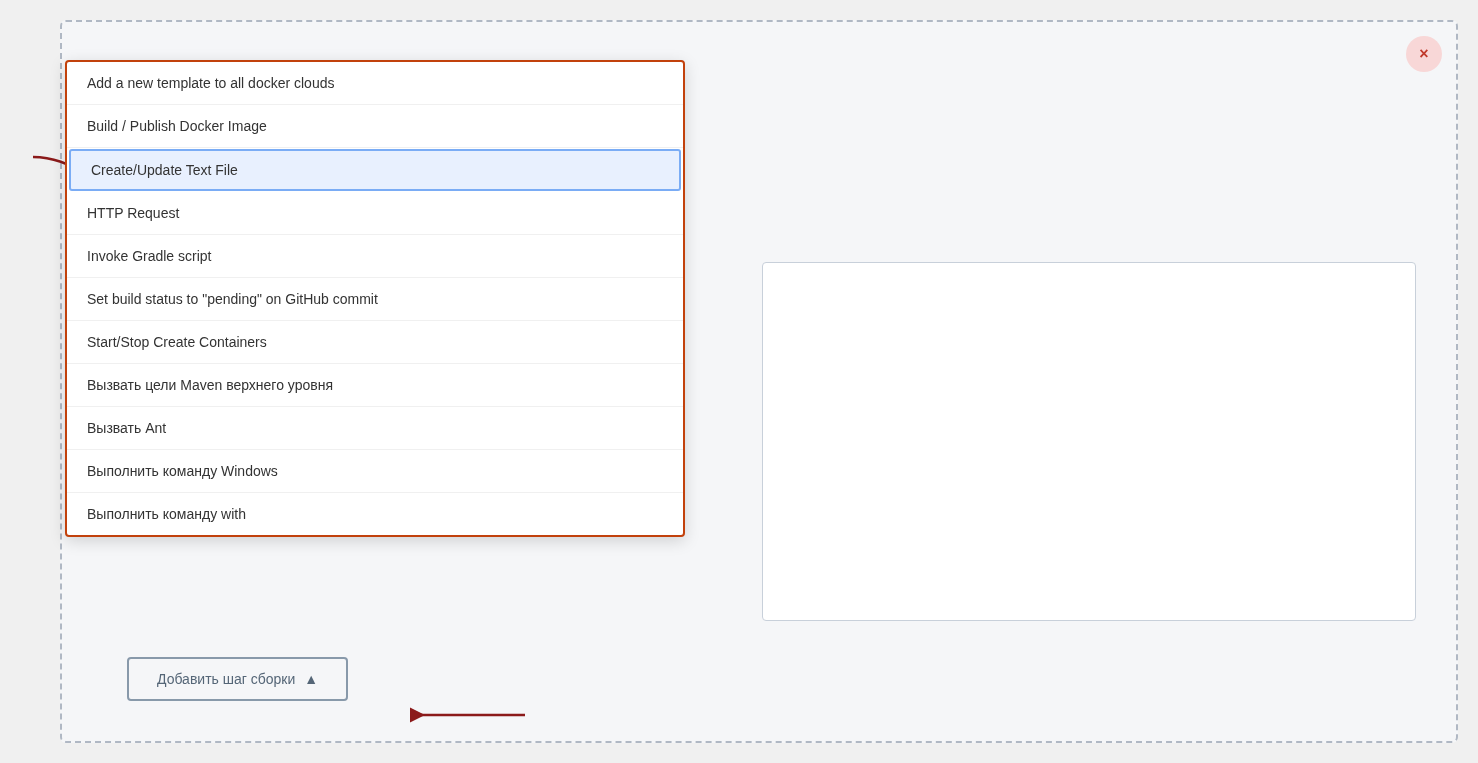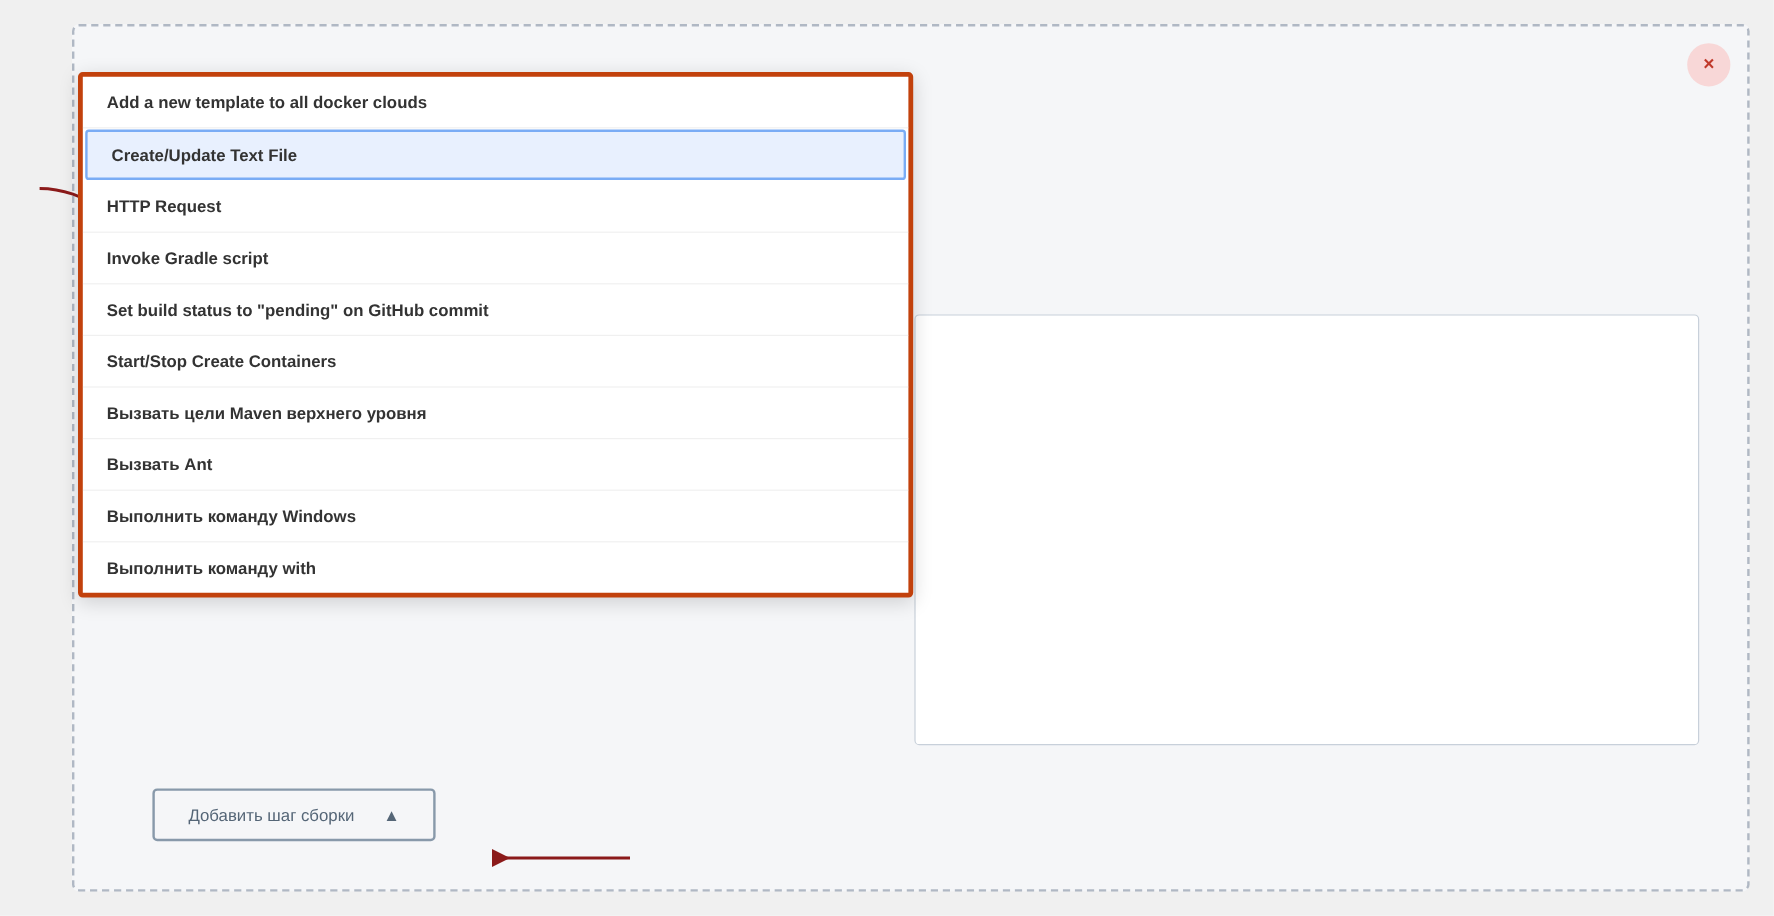--- a/index.html
+++ b/index.html
@@ -41,28 +41,27 @@
       font-size: 16px;
       color: #c0392b;
       font-weight: bold;
     }
 
     
     .dropdown-menu {
       position: absolute;
       top: 60px;
       left: 65px;
-      width: 696px;
+      width: 620px;
       background: #ffffff;
-      border: 4px solid #c2410c;
+      border: 2px solid #c2410c;
       border-radius: 4px;
       box-shadow: 0 4px 16px rgba(0,0,0,0.15);
       z-index: 100;
       overflow: hidden;
-      font-weight: bold;
     }
 
     .dropdown-item {
       padding: 13px 20px;
       cursor: pointer;
       color: #333;
       font-size: 14px;
       border-bottom: 1px solid #f0f0f0;
       transition: background 0.1s;
     }
@@ -111,21 +110,21 @@
       padding: 12px 28px;
       background: #f5f6f8;
       border: 2px solid #8899aa;
       border-radius: 4px;
       cursor: pointer;
       font-size: 14px;
       font-weight: 500;
       color: #556677;
       display: flex;
       align-items: center;
-      gap: 24px;
+      gap: 9px;
     }
 
     
     .svg-arrow {
       position: absolute;
     }
   </style>
 </head>
 <body>
 
@@ -141,20 +140,21 @@
 
   <button class="add-step-button">
     <span>Добавить шаг сборки</span>
     <span>▲</span>
   </button>
 
 </div>
 
 <div class="dropdown-menu" id="dropdown-menu">
 <div class="dropdown-item">Add a new template to all docker clouds</div>
+    <div class="dropdown-item">Build / Publish Docker Image</div>
     <div class="dropdown-item selected">Create/Update Text File</div>
     <div class="dropdown-item">HTTP Request</div>
     <div class="dropdown-item">Invoke Gradle script</div>
     <div class="dropdown-item">Set build status to "pending" on GitHub commit</div>
     <div class="dropdown-item">Start/Stop Create Containers</div>
     <div class="dropdown-item">Вызвать цели Maven верхнего уровня</div>
     <div class="dropdown-item">Вызвать Ant</div>
     <div class="dropdown-item">Выполнить команду Windows</div>
     <div class="dropdown-item">Выполнить команду with</div>
   </div>

